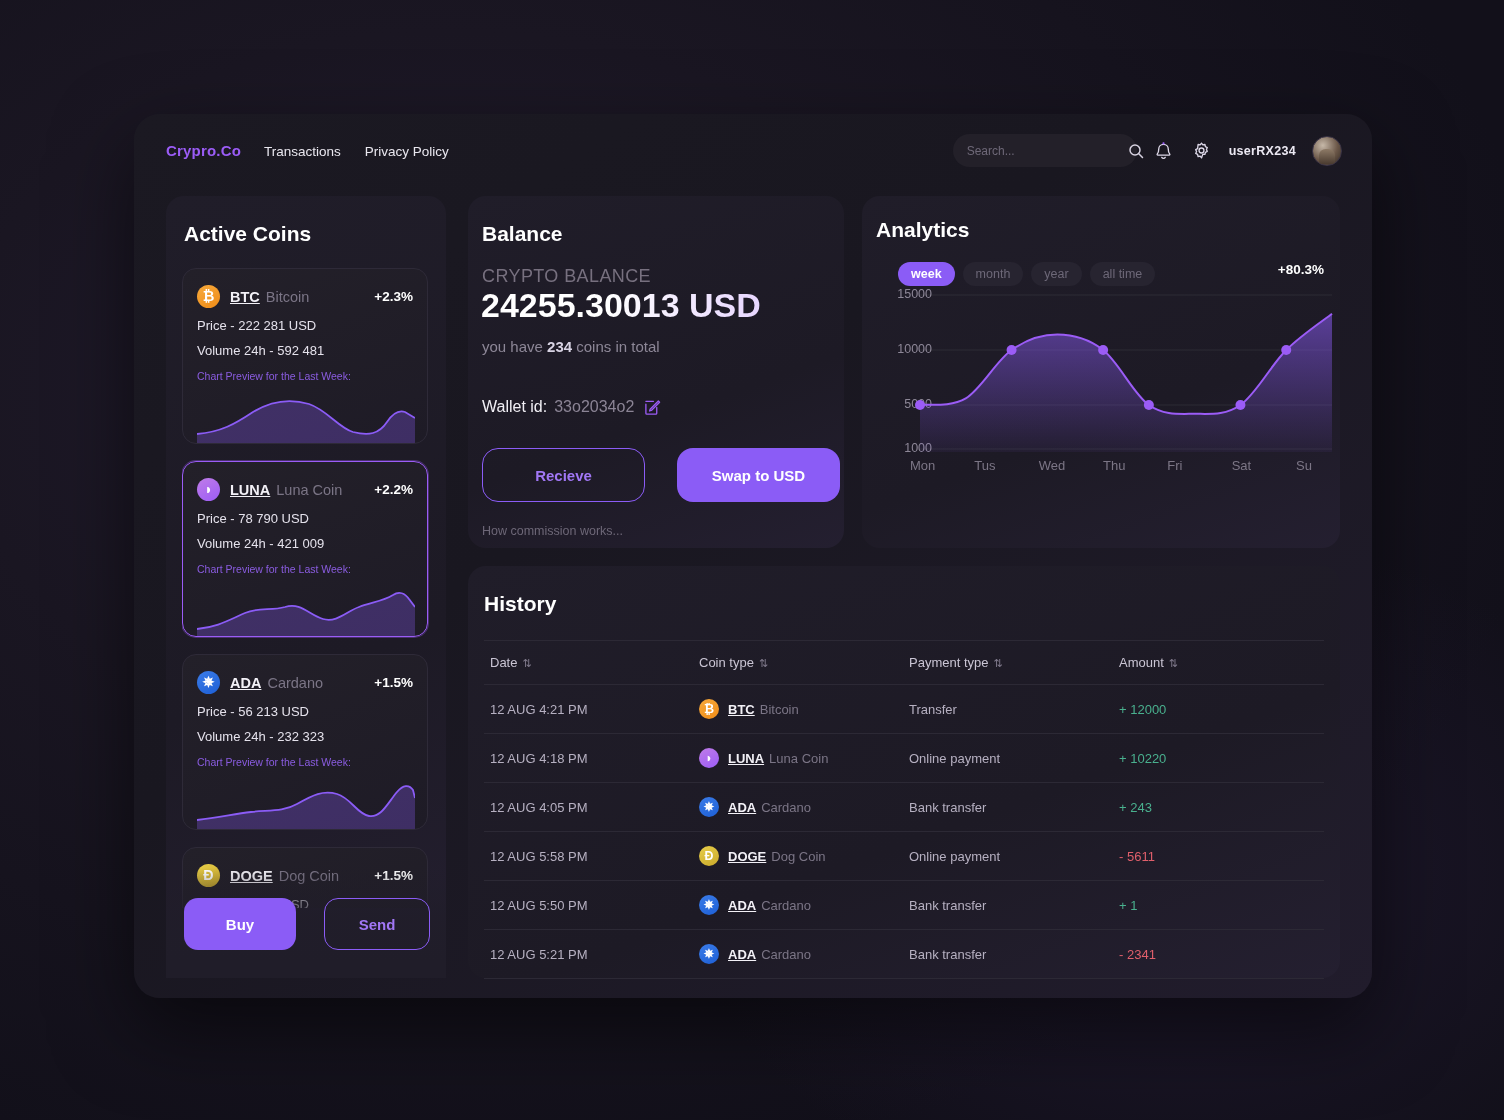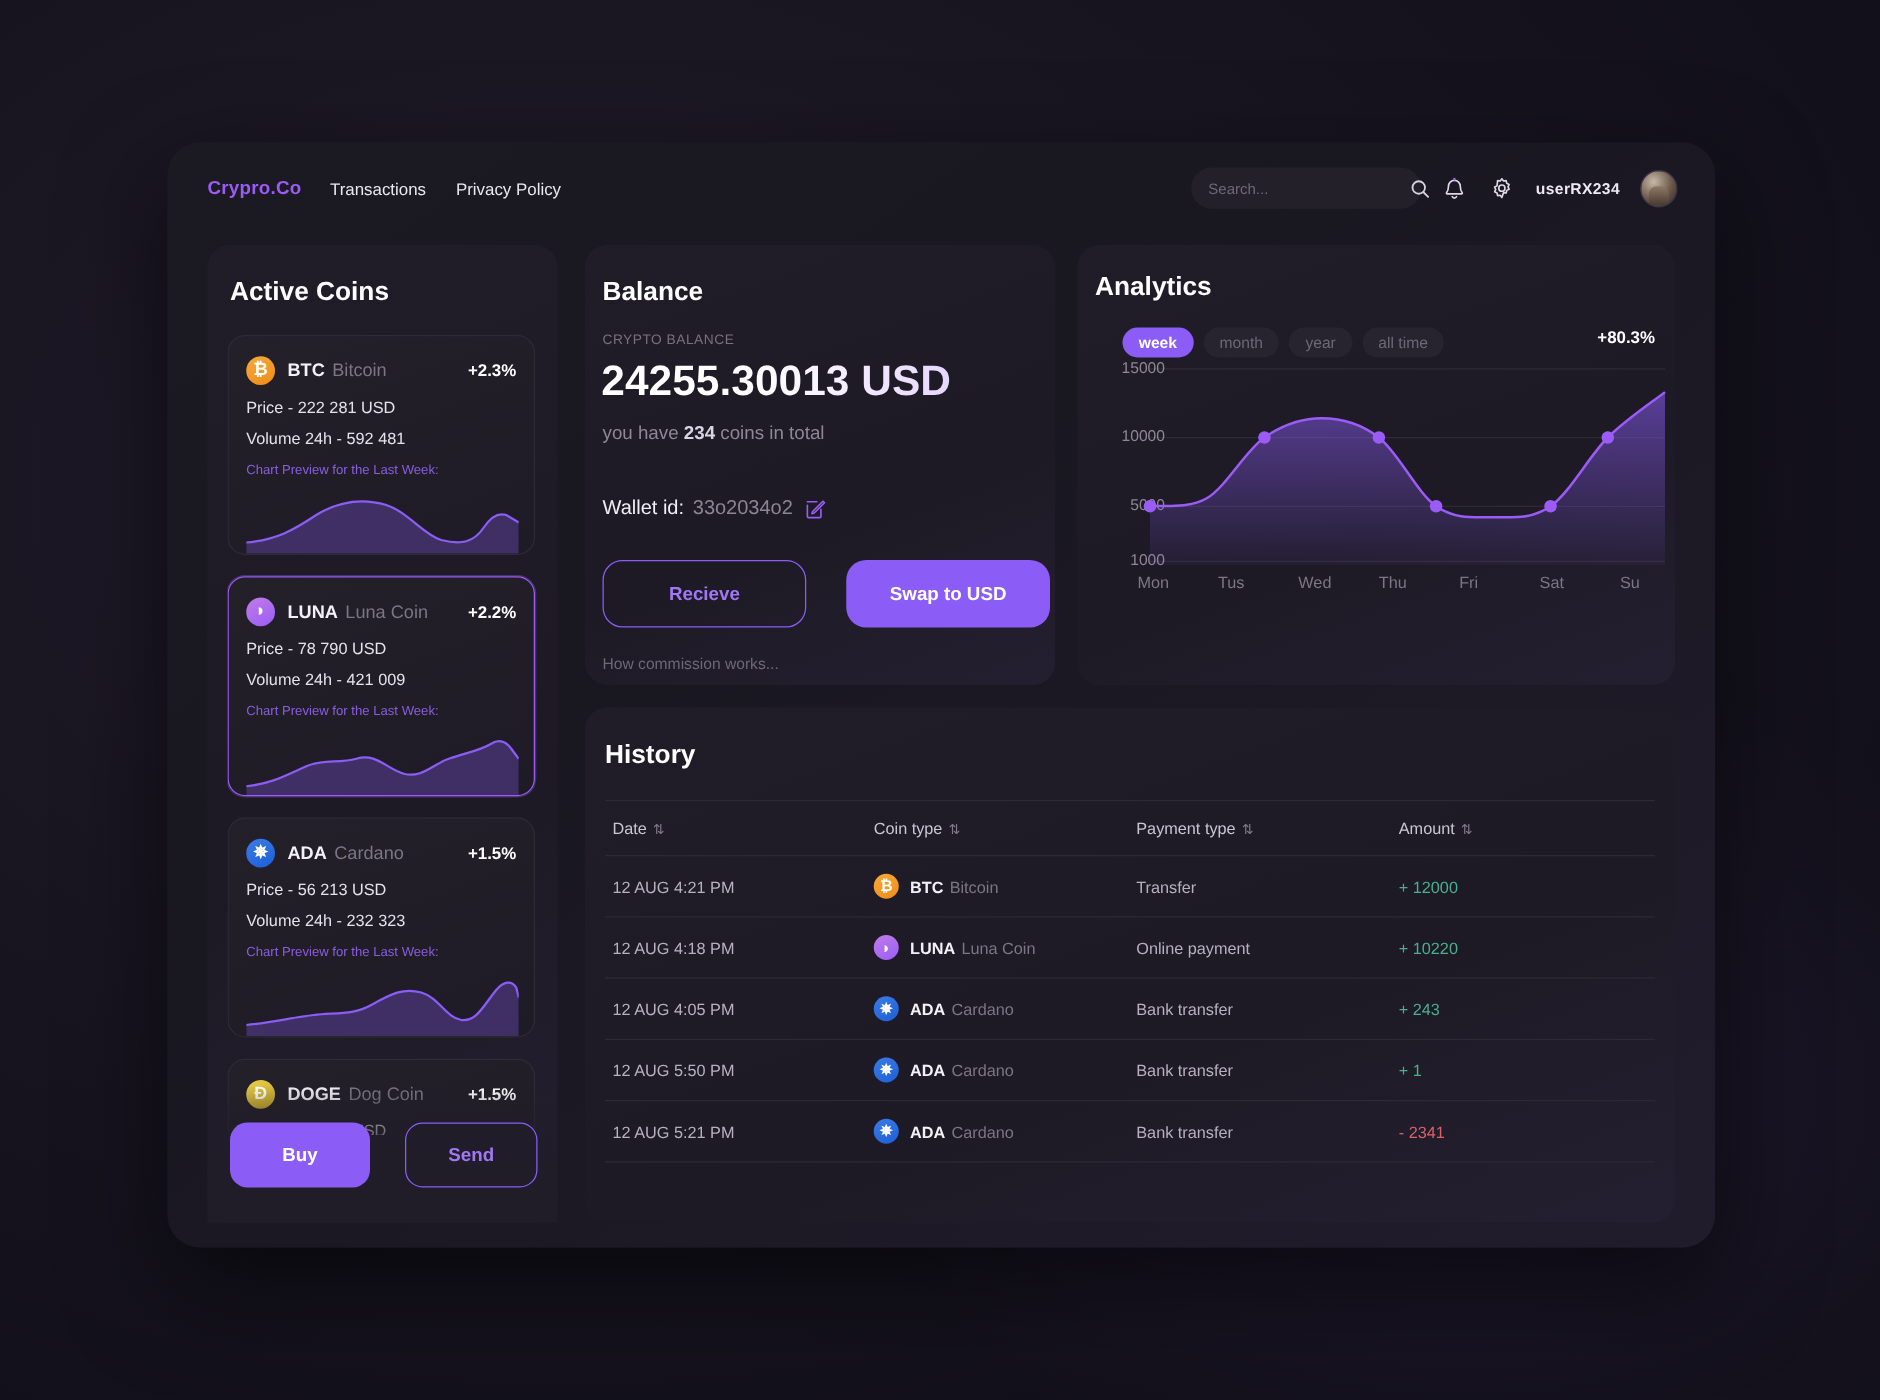--- a/index.html
+++ b/index.html
@@ -84,21 +84,21 @@
   }
   .coin-card {
     position: relative; width: 246px; height: 176px; margin-bottom: 17px;
     border: 1px solid #2e2a38; border-radius: 14px;
     background: linear-gradient(160deg, #232029, #1e1b26);
     overflow: hidden;
   }
   .coin-card.selected { border-color: #9b5cf6; box-shadow: 0 0 0 1px rgba(155,92,246,.35); }
   .coin-head { display: flex; align-items: center; padding: 16px 14px 0 14px; }
   .coin-icon { width: 23px; height: 23px; border-radius: 50%; margin-right: 10px; flex: 0 0 auto; position: relative; }
-  .coin-sym { color: #f3f1f7; font-size: 14.5px; font-weight: bold; }
+  .coin-sym { color: #f3f1f7; font-size: 14.5px; font-weight: bold; text-decoration: underline; }
   .coin-name { color: #7b7586; font-size: 14.5px; margin-left: 6px; }
   .coin-pct { margin-left: auto; color: #fff; font-size: 13.5px; font-weight: bold; }
   .coin-row { color: #e5e2ec; font-size: 13px; padding: 10px 14px 0 14px; }
   .coin-row:first-of-type { padding-top: 13px; }
   .coin-prev { color: #8a5ce0; font-size: 10.5px; padding: 12px 14px 0 14px; }
   .spark { position: absolute; left: 14px; bottom: 0; width: 218px; height: 55px; }
 
   .coin-fade {
     position: absolute; left: 0; right: 0; bottom: 0; height: 110px;
     background: linear-gradient(180deg, rgba(32,29,41,0) 0%, rgba(32,29,41,.78) 45%, #201d29 85%);
@@ -113,21 +113,21 @@
     cursor: pointer; font-family: inherit; border: none;
   }
   .btn-fill { background: #8b5cf6; color: #fff; }
   .btn-out { background: transparent; border: 1.4px solid #8b5cf6; color: #a177f5; }
   #buy-button { width: 112px; height: 52px; }
   #send-button { width: 106px; height: 52px; }
 
   
   #balance { left: 334px; top: 82px; width: 376px; height: 352px; }
   #balance .panel-title { position: absolute; left: 14px; top: 26px; text-align: center; }
-  .bal-label { position: absolute; left: 14px; top: 70px; color: #77707f; font-size: 11px; letter-spacing: .4px; }
+  .bal-label { position: absolute; left: 14px; top: 70px; color: #77707f; font-size: 18px; letter-spacing: .4px; }
   .bal-amount {
     position: absolute; left: 13px; top: 90px;
     font-size: 34px; font-weight: bold;
     background: linear-gradient(90deg, #ffffff 45%, #e7d6ff 100%);
     -webkit-background-clip: text; background-clip: text; color: transparent;
   }
   .bal-sub { position: absolute; left: 14px; top: 142px; color: #8d8797; font-size: 15px; }
   .bal-sub b { color: #d9d4e4; }
   .wallet { position: absolute; left: 14px; top: 200px; display: flex; align-items: center; gap: 7px; }
   .wallet-lbl { color: #f1eff5; font-size: 16px; }
@@ -432,20 +432,34 @@
                   <span style="font-size: 12.4px;">✵</span>
                 </div>
                 <span class="coin-sym">ADA</span>
                 <span class="coin-name">Cardano</span>
               </div>
             </td>
             <td>Bank transfer</td>
             <td class="amt-pos">+ 243</td>
           </tr>
           <tr>
+            <td>12 AUG 5:58 PM</td>
+            <td>
+              <div class="cell-coin">
+                <div class="coin-icon ic-doge">
+                  <span style="font-size: 12.4px;">Ð</span>
+                </div>
+                <span class="coin-sym">DOGE</span>
+                <span class="coin-name">Dog Coin</span>
+              </div>
+            </td>
+            <td>Online payment</td>
+            <td class="amt-neg">- 5611</td>
+          </tr>
+          <tr>
             <td>12 AUG 5:50 PM</td>
             <td>
               <div class="cell-coin">
                 <div class="coin-icon ic-ada">
                   <span style="font-size: 12.4px;">✵</span>
                 </div>
                 <span class="coin-sym">ADA</span>
                 <span class="coin-name">Cardano</span>
               </div>
             </td>

